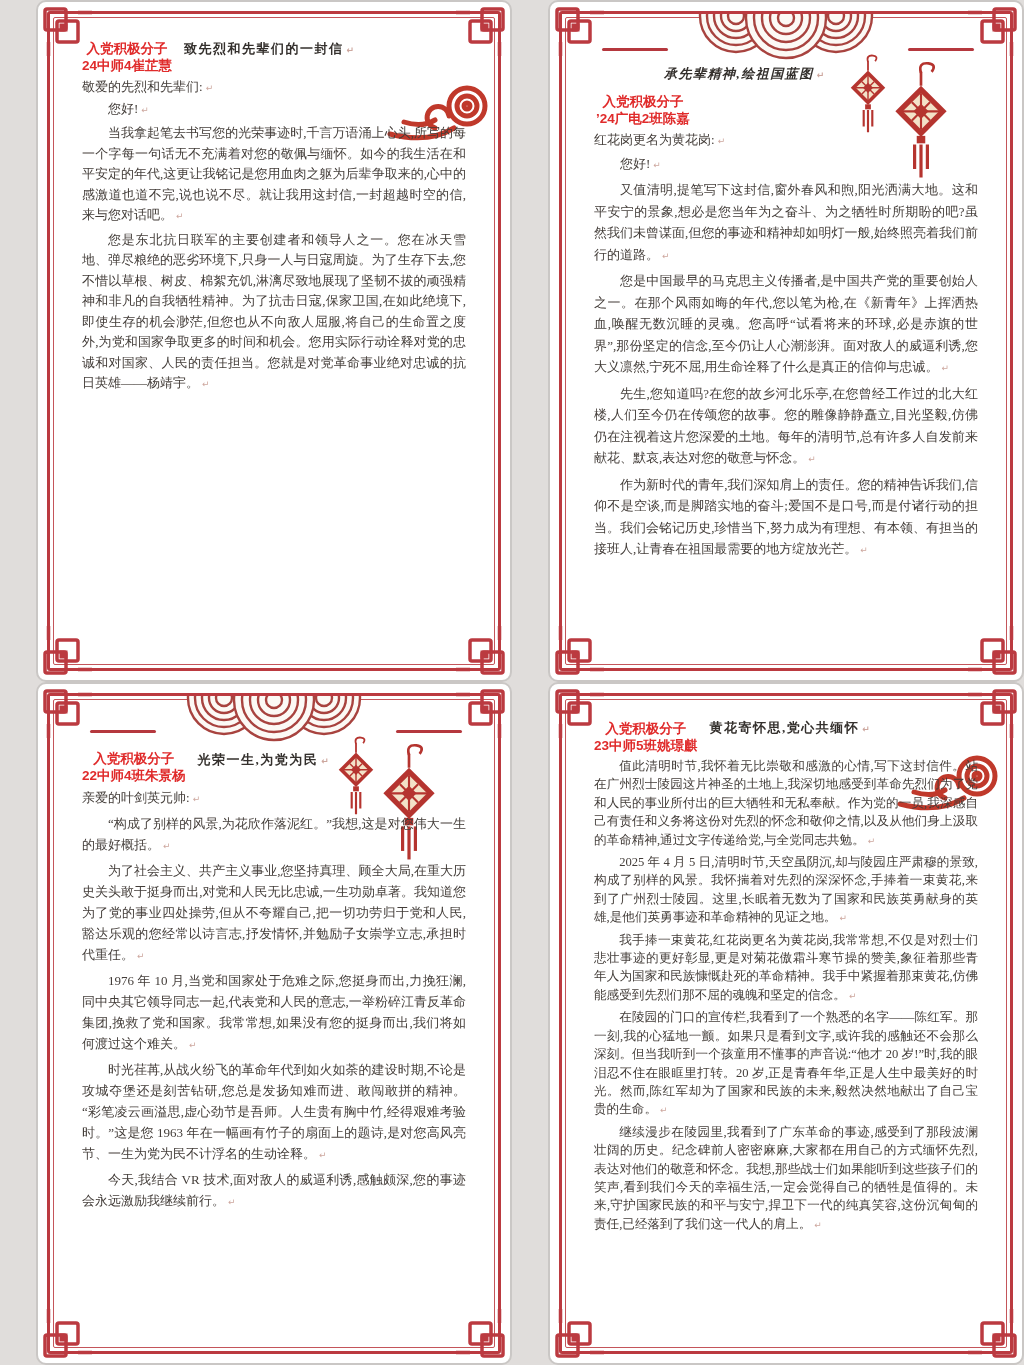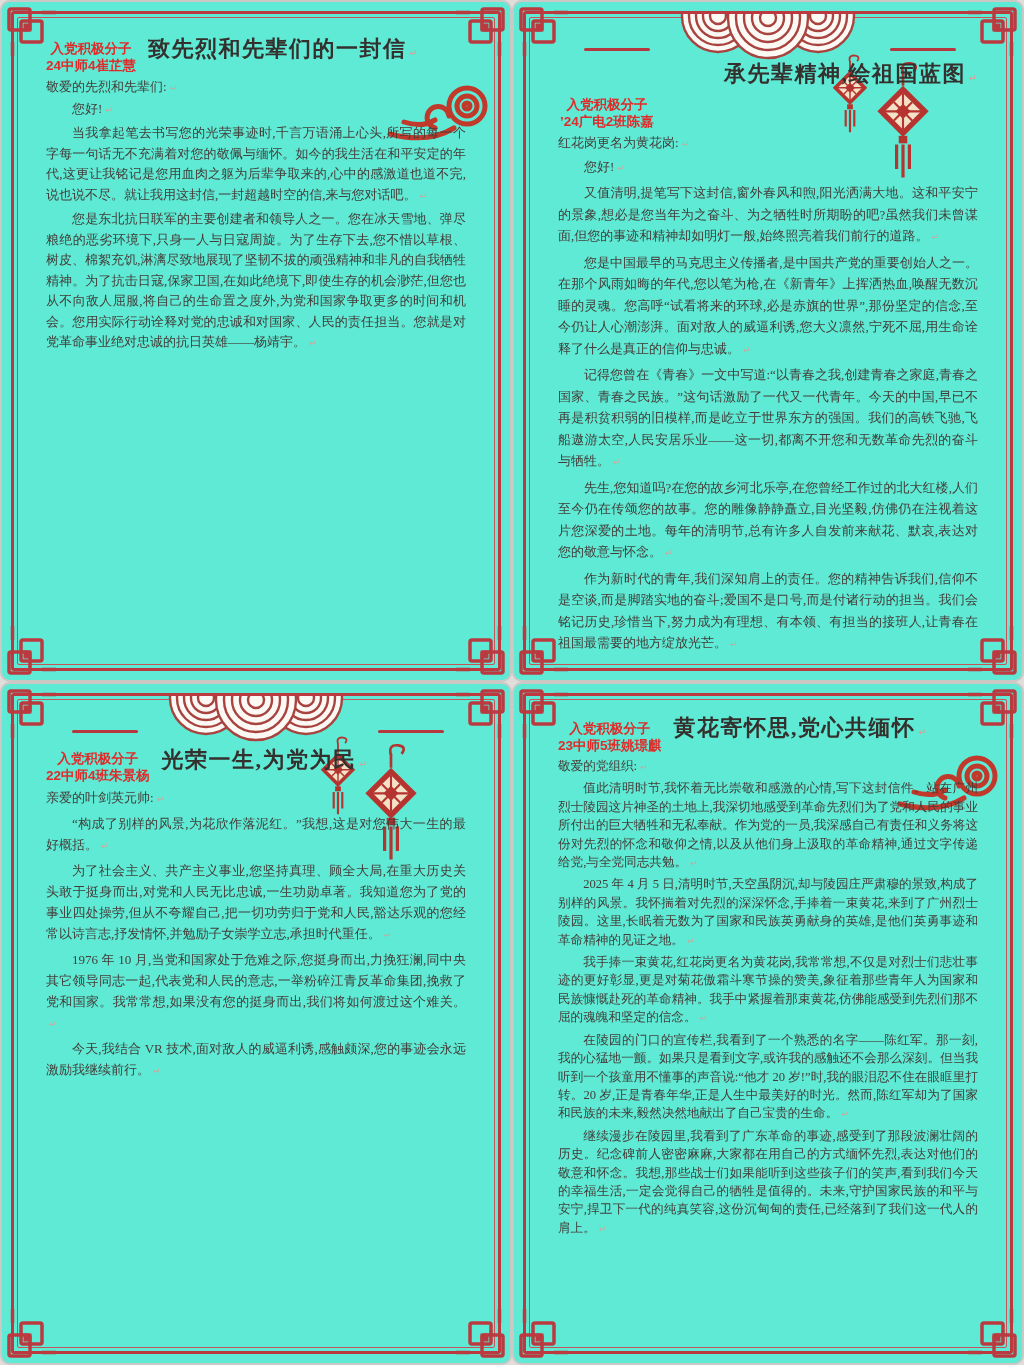--- a/index.html
+++ b/index.html
@@ -7,24 +7,25 @@
     width:1024px;height:1365px;
     background:#e0dddb;
     display:grid;
     grid-template-columns:512px 512px;
     grid-template-rows:682px 683px;
     font-family:"Liberation Serif","DejaVu Serif",serif;
   }
   .page{
     position:relative;
     box-sizing:border-box;
-    background:#5eead4;
+    background:#ffffff;
     border:2px solid #cac7c5;
     border-radius:10px;
     overflow:hidden;
+    margin-left:36px;
   }
   
   .frame{
     position:absolute;inset:9px;
     border:3px solid #bb3a40;
     border-radius:3px;
     pointer-events:none;
   }
   .frame-inner{
     position:absolute;inset:15px;
@@ -81,24 +82,24 @@
     flex:none;
     color:#e02b2b;
     font-family:"Liberation Sans","DejaVu Sans",sans-serif;
     font-weight:bold;
     font-size:13.5px;line-height:17px;
     text-align:center;white-space:nowrap;
     padding-top:2px;
   }
   .title{
     margin:0;padding-top:1px;
-    font-size:22px;font-weight:bold;
+    font-size:13px;font-weight:bold;
     color:#34302d;letter-spacing:1.5px;
   }
-  .p2 .title-wrap{margin:60px 0 4px 70px;text-align:right;}
+  .p2 .title-wrap{margin:60px 0 4px 70px;text-align:left;font-style:italic;}
   .p2 .badge{text-align:center;margin:0 0 1px 2px;display:inline-block;}
   .sal,.greet,.para{margin:0;}
   .greet,.para{text-indent:2em;}
   .para{margin-top:3px;font-family:Liberation Serif, serif;}
   .sal::after,.greet::after,.para::after,.title::after{
     content:"\21B5";
     color:#cda79e;font-size:9px;margin-left:3px;
     font-family:"DejaVu Sans",sans-serif;
   }
 </style>
@@ -229,21 +230,20 @@
       <h2 class="title" style="display:inline-block">承先辈精神,绘祖国蓝图</h2>
     </div>
     <div class="badge">
       <div>入党积极分子</div>
       <div>’24广电2班陈嘉</div>
     </div>
     <p class="sal">红花岗更名为黄花岗:</p>
     <p class="greet">您好!</p>
     <p class="para">又值清明,提笔写下这封信,窗外春风和煦,阳光洒满大地。这和平安宁的景象,想必是您当年为之奋斗、为之牺牲时所期盼的吧?虽然我们未曾谋面,但您的事迹和精神却如明灯一般,始终照亮着我们前行的道路。</p>
     <p class="para">您是中国最早的马克思主义传播者,是中国共产党的重要创始人之一。在那个风雨如晦的年代,您以笔为枪,在《新青年》上挥洒热血,唤醒无数沉睡的灵魂。您高呼“试看将来的环球,必是赤旗的世界”,那份坚定的信念,至今仍让人心潮澎湃。面对敌人的威逼利诱,您大义凛然,宁死不屈,用生命诠释了什么是真正的信仰与忠诚。</p>
-    <p class="para">记得您曾在《青春》一文中写道:“以青春之我,创建青春之家庭,青春之国家、青春之民族。”这句话激励了一代又一代青年。今天的中国,早已不再是积贫积弱的旧模样,而是屹立于世界东方的强国。我们的高铁飞驰,飞船遨游太空,人民安居乐业——这一切,都离不开您和无数革命先烈的奋斗与牺牲。</p>
     <p class="para">先生,您知道吗?在您的故乡河北乐亭,在您曾经工作过的北大红楼,人们至今仍在传颂您的故事。您的雕像静静矗立,目光坚毅,仿佛仍在注视着这片您深爱的土地。每年的清明节,总有许多人自发前来献花、默哀,表达对您的敬意与怀念。</p>
     <p class="para">作为新时代的青年,我们深知肩上的责任。您的精神告诉我们,信仰不是空谈,而是脚踏实地的奋斗;爱国不是口号,而是付诸行动的担当。我们会铭记历史,珍惜当下,努力成为有理想、有本领、有担当的接班人,让青春在祖国最需要的地方绽放光芒。</p>
   </div>
 </section>
 
 <section class="page p3">
   <div class="frame"></div>
   <div class="frame-inner"></div>
   <svg class="corner tl">
       <use href="#sym-corner"></use>
@@ -275,20 +275,21 @@
       <div class="badge">
         <div>入党积极分子</div>
         <div>22中师4班朱景杨</div>
       </div>
       <h2 class="title">光荣一生,为党为民</h2>
     </div>
     <p class="sal">亲爱的叶剑英元帅:</p>
     <p class="para">“构成了别样的风景,为花欣作落泥红。”我想,这是对您伟大一生的最好概括。</p>
     <p class="para">为了社会主义、共产主义事业,您坚持真理、顾全大局,在重大历史关头敢于挺身而出,对党和人民无比忠诚,一生功勋卓著。我知道您为了党的事业四处操劳,但从不夸耀自己,把一切功劳归于党和人民,豁达乐观的您经常以诗言志,抒发情怀,并勉励子女崇学立志,承担时代重任。</p>
     <p class="para">1976 年 10 月,当党和国家处于危难之际,您挺身而出,力挽狂澜,同中央其它领导同志一起,代表党和人民的意志,一举粉碎江青反革命集团,挽救了党和国家。我常常想,如果没有您的挺身而出,我们将如何渡过这个难关。</p>
+    <p class="para">时光荏苒,从战火纷飞的革命年代到如火如荼的建设时期,不论是攻城夺堡还是刻苦钻研,您总是发扬知难而进、敢闯敢拼的精神。“彩笔凌云画溢思,虚心劲节是吾师。人生贵有胸中竹,经得艰难考验时。”这是您 1963 年在一幅画有竹子的扇面上的题诗,是对您高风亮节、一生为党为民不计浮名的生动诠释。</p>
     <p class="para">今天,我结合 VR 技术,面对敌人的威逼利诱,感触颇深,您的事迹会永远激励我继续前行。</p>
   </div>
 </section>
 
 <section class="page p4">
   <div class="frame"></div>
   <div class="frame-inner"></div>
   <svg class="corner tl">
       <use href="#sym-corner"></use>
     </svg>
@@ -305,20 +306,19 @@
       <use href="#sym-cloud"></use>
     </svg>
   <div class="content">
     <div class="head">
       <div class="badge">
         <div>入党积极分子</div>
         <div>23中师5班姚璟麒</div>
       </div>
       <h2 class="title">黄花寄怀思,党心共缅怀</h2>
     </div>
-    <p class="sal">敬爱的党组织:</p>
     <p class="para">值此清明时节,我怀着无比崇敬和感激的心情,写下这封信件。站在广州烈士陵园这片神圣的土地上,我深切地感受到革命先烈们为了党和人民的事业所付出的巨大牺牲和无私奉献。作为党的一员,我深感自己有责任和义务将这份对先烈的怀念和敬仰之情,以及从他们身上汲取的革命精神,通过文字传递给党,与全党同志共勉。</p>
     <p class="para">2025 年 4 月 5 日,清明时节,天空虽阴沉,却与陵园庄严肃穆的景致,构成了别样的风景。我怀揣着对先烈的深深怀念,手捧着一束黄花,来到了广州烈士陵园。这里,长眠着无数为了国家和民族英勇献身的英雄,是他们英勇事迹和革命精神的见证之地。</p>
     <p class="para">我手捧一束黄花,红花岗更名为黄花岗,我常常想,不仅是对烈士们悲壮事迹的更好彰显,更是对菊花傲霜斗寒节操的赞美,象征着那些青年人为国家和民族慷慨赴死的革命精神。我手中紧握着那束黄花,仿佛能感受到先烈们那不屈的魂魄和坚定的信念。</p>
     <p class="para">在陵园的门口的宣传栏,我看到了一个熟悉的名字——陈红军。那一刻,我的心猛地一颤。如果只是看到文字,或许我的感触还不会那么深刻。但当我听到一个孩童用不懂事的声音说:“他才 20 岁!”时,我的眼泪忍不住在眼眶里打转。20 岁,正是青春年华,正是人生中最美好的时光。然而,陈红军却为了国家和民族的未来,毅然决然地献出了自己宝贵的生命。</p>
     <p class="para">继续漫步在陵园里,我看到了广东革命的事迹,感受到了那段波澜壮阔的历史。纪念碑前人密密麻麻,大家都在用自己的方式缅怀先烈,表达对他们的敬意和怀念。我想,那些战士们如果能听到这些孩子们的笑声,看到我们今天的幸福生活,一定会觉得自己的牺牲是值得的。未来,守护国家民族的和平与安宁,捍卫下一代的纯真笑容,这份沉甸甸的责任,已经落到了我们这一代人的肩上。</p>
   </div>
 </section>
 
 </body></html>

